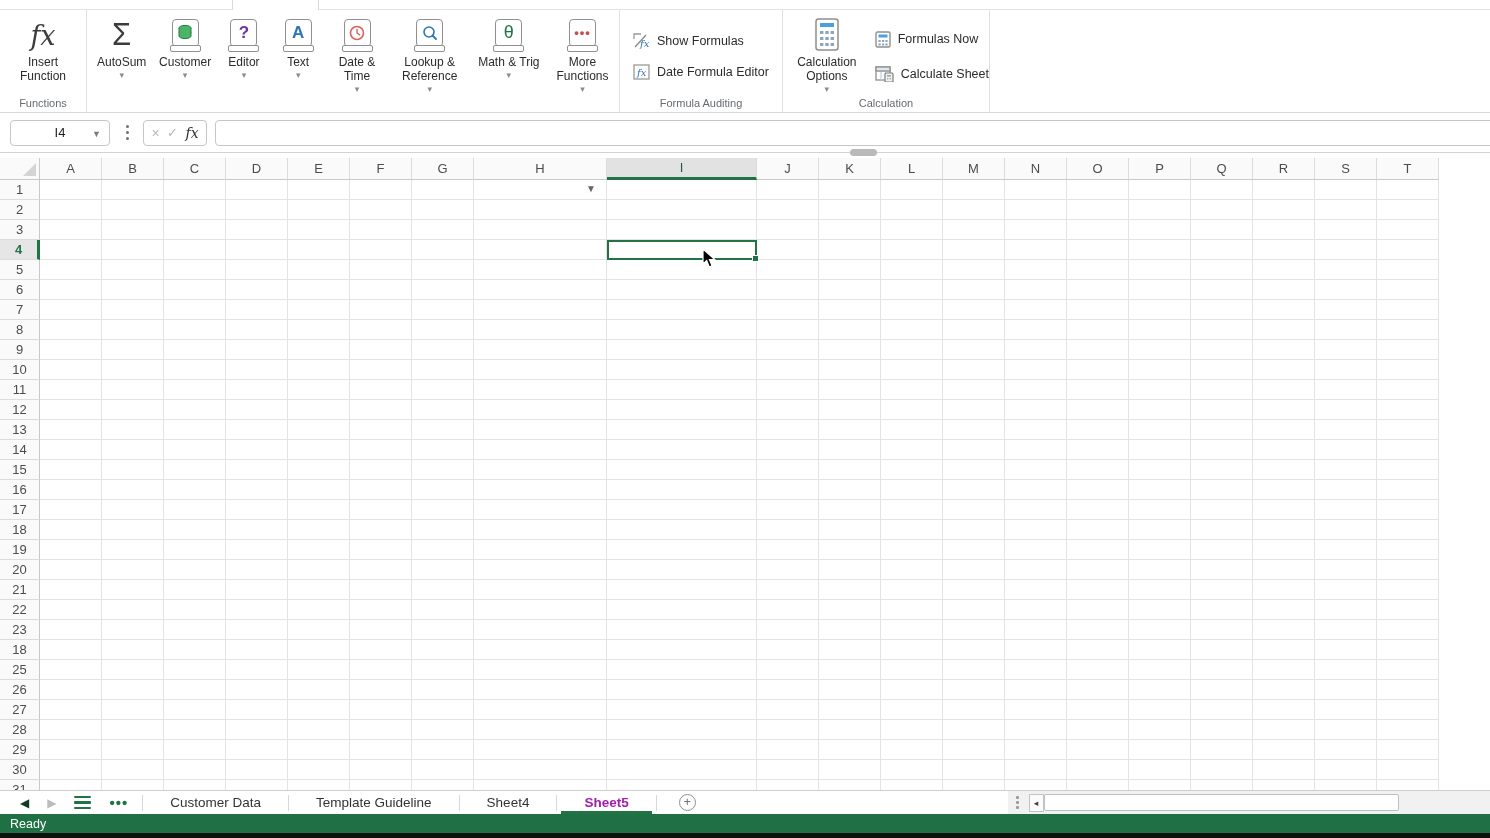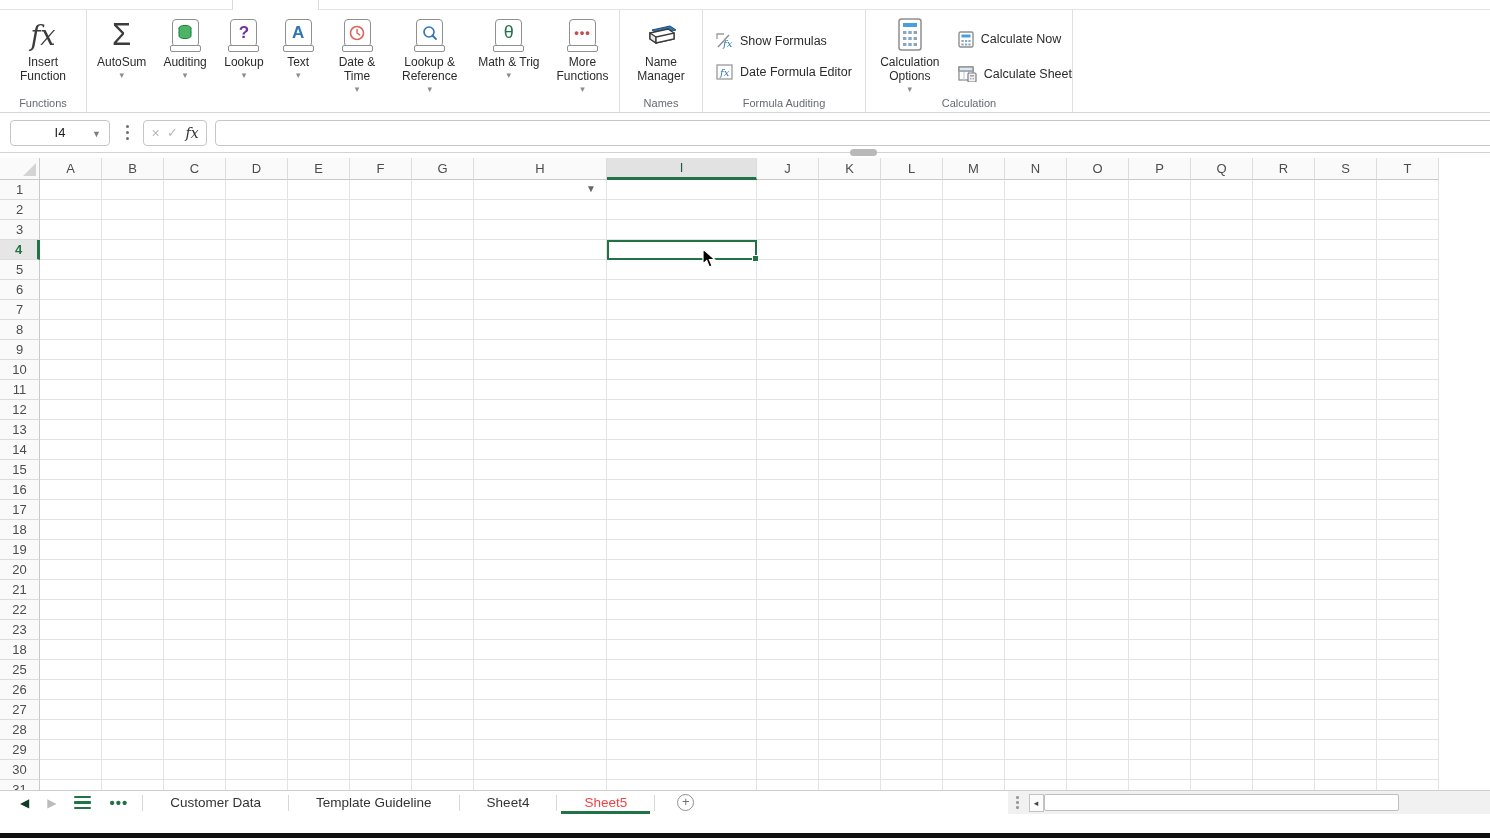--- a/index.html
+++ b/index.html
@@ -88,21 +88,21 @@
   .nav-arrow { font-size:12px; line-height:12px; }
   .nav-left { color:#133a26; }
   .nav-right { color:#bcbcbc; }
   .hamb { display:flex; flex-direction:column; gap:3px; }
   .hamb i { width:17px; height:2.5px; background:#217346; border-radius:1px; }
   .ell { color:#217346; font-size:15px; font-weight:bold; letter-spacing:1px; line-height:10px; }
   .tab-div { width:1px; height:16px; background:#d8d8d8; align-self:center; }
   .tabs { display:flex; align-items:stretch; }
   .tab { position:relative; display:flex; align-items:center; padding:0 27px; font-size:13.5px;
     color:#333; cursor:default; white-space:nowrap; }
-  .tab.active { color:#ef4444; font-weight:normal; }
+  .tab.active { color:#a21caf; font-weight:bold; }
   .tab.active::after { content:""; position:absolute; left:4px; right:4px; bottom:0; height:3px;
     background:#217346; }
   .addsheet { display:flex; align-items:center; margin-left:22px; }
   .addsheet .circ { width:17px; height:17px; border:1.5px solid #8f8f8f; border-radius:50%;
     color:#6f6f6f; font-size:13px; line-height:14px; text-align:center; }
   .tab-right { margin-left:auto; display:flex; align-items:center; background:#f1f1f1;
     padding-left:6px; flex:0 0 auto; width:482px; }
   .hdots { display:flex; flex-direction:column; gap:2.5px; margin:0 10px 0 2px; }
   .hdots i { width:2.5px; height:2.5px; border-radius:50%; background:#9a9a9a; }
   .sb-arrowbox { width:15px; height:18px; border:1px solid #c3c3c3; background:#fbfbfb;
@@ -155,30 +155,30 @@
       <div class="rbtn" style="width:58px;">
         <div class="ricon">
           <div class="book">
               <svg width="16" height="18" viewBox="0 0 16 18">
             <ellipse cx="8" cy="4" rx="6" ry="2.6" fill="#4cb467" stroke="#1e7a3f" stroke-width="1"></ellipse>
             <path d="M2 4 v4 a6 2.6 0 0 0 12 0 v-4" fill="#4cb467" stroke="#1e7a3f" stroke-width="1"></path>
             <path d="M2 8 v4 a6 2.6 0 0 0 12 0 v-4" fill="#4cb467" stroke="#1e7a3f" stroke-width="1"></path>
           </svg>
             </div>
         </div>
-        <div class="rlabel">Auditing</div>
+        <div class="rlabel">Customer</div>
         <div class="caret">▾</div>
       </div>
       <div class="rbtn" style="width:52px;">
         <div class="ricon">
           <div class="book">
               <span class="book-glyph" style="color:#7030a0;">?</span>
             </div>
         </div>
-        <div class="rlabel">Lookup</div>
+        <div class="rlabel">Editor</div>
         <div class="caret">▾</div>
       </div>
       <div class="rbtn" style="width:48px;">
         <div class="ricon">
           <div class="book">
               <span class="book-glyph" style="color:#2e75b6;">A</span>
             </div>
         </div>
         <div class="rlabel">Text</div>
         <div class="caret">▾</div>
@@ -223,35 +223,20 @@
           <div class="book">
               <span class="book-glyph" style="color:#c0504d; font-size:13px; letter-spacing:1px;">•••</span>
             </div>
         </div>
         <div class="rlabel">More
 Functions</div>
         <div class="caret">▾</div>
       </div>
     </div>
 
-    <div class="rgroup" style="width:83px;">
-      <div class="rbtn">
-        <div class="ricon">
-          <svg width="34" height="28" viewBox="0 0 34 28">
-            <polygon points="8,9 26,5 32,9 14,13" fill="#2e75b6" stroke="#1f4e79" stroke-width="1"></polygon>
-            <polygon points="6,12 24,8 30,12 30,18 12,22 6,18" fill="#fff" stroke="#3a3a3a" stroke-width="1.4"></polygon>
-            <polygon points="6,12 12,16 12,22 6,18" fill="#e8e8e8" stroke="#3a3a3a" stroke-width="1.4"></polygon>
-            <polygon points="12,16 30,12 30,18 12,22" fill="#fff" stroke="#3a3a3a" stroke-width="1.4"></polygon>
-          </svg>
-        </div>
-        <div class="rlabel">Name
-Manager</div>
-      </div>
-      <div class="rgroup-label">Names</div>
-    </div>
 
     <div class="rgroup" style="width:163px; justify-content:flex-start; padding-left:13px;">
       <div class="stackcol">
         <div class="hbtn">
           <span>
             <svg width="17" height="16" viewBox="0 0 17 16">
               <path d="M1 6 V1 H8" fill="none" stroke="#9a9a9a" stroke-width="1.3"></path>
               <path d="M2 14 L13 2" stroke="#8a8a8a" stroke-width="1.3"></path>
               <text x="7" y="14" font-family="DejaVu Serif, serif" font-style="italic" font-size="10" fill="#2e75b6">fx</text>
             </svg>
@@ -303,21 +288,21 @@
               <g fill="#8ca6bd">
                 <rect x="3.5" y="9" width="2.2" height="2"></rect>
                   <rect x="7" y="9" width="2.2" height="2"></rect>
                   <rect x="10.4" y="9" width="2.2" height="2"></rect>
                 <rect x="3.5" y="12.5" width="2.2" height="2"></rect>
                   <rect x="7" y="12.5" width="2.2" height="2"></rect>
                   <rect x="10.4" y="12.5" width="2.2" height="2"></rect>
               </g>
             </svg>
           </span>
-          <span class="hlabel">Calculate Now</span>
+          <span class="hlabel">Formulas Now</span>
         </div>
         <div class="hbtn">
           <span>
             <svg width="19" height="16" viewBox="0 0 19 16">
               <rect x="1" y="1" width="14" height="13" fill="#fff" stroke="#8f8f8f" stroke-width="1.3"></rect>
               <path d="M1 5 H15 M6 1 V14 M10.5 1 V14" stroke="#b9cfe4" stroke-width="1.2"></path>
               <rect x="1" y="1" width="14" height="4" fill="#dce9f5" stroke="#8f8f8f" stroke-width="1.3"></rect>
               <rect x="10" y="7" width="8" height="9" rx="1" fill="#f2f2f2" stroke="#7d7d7d" stroke-width="1.2"></rect>
               <rect x="12" y="9" width="4" height="1.6" fill="#9aa7b3"></rect>
               <g fill="#9aa7b3">
@@ -1138,15 +1123,18 @@
           <i></i>
           <i></i>
         </div>
       <div class="sb-arrowbox">◂</div>
       <div class="sb-track">
         <div class="sb-thumb"></div>
       </div>
     </div>
   </div>
 
+  <div class="statusbar">
+    <span class="st">Ready</span>
+  </div>
   <div class="bottomstrip"></div>
 
 </div>
 
 </body></html>

